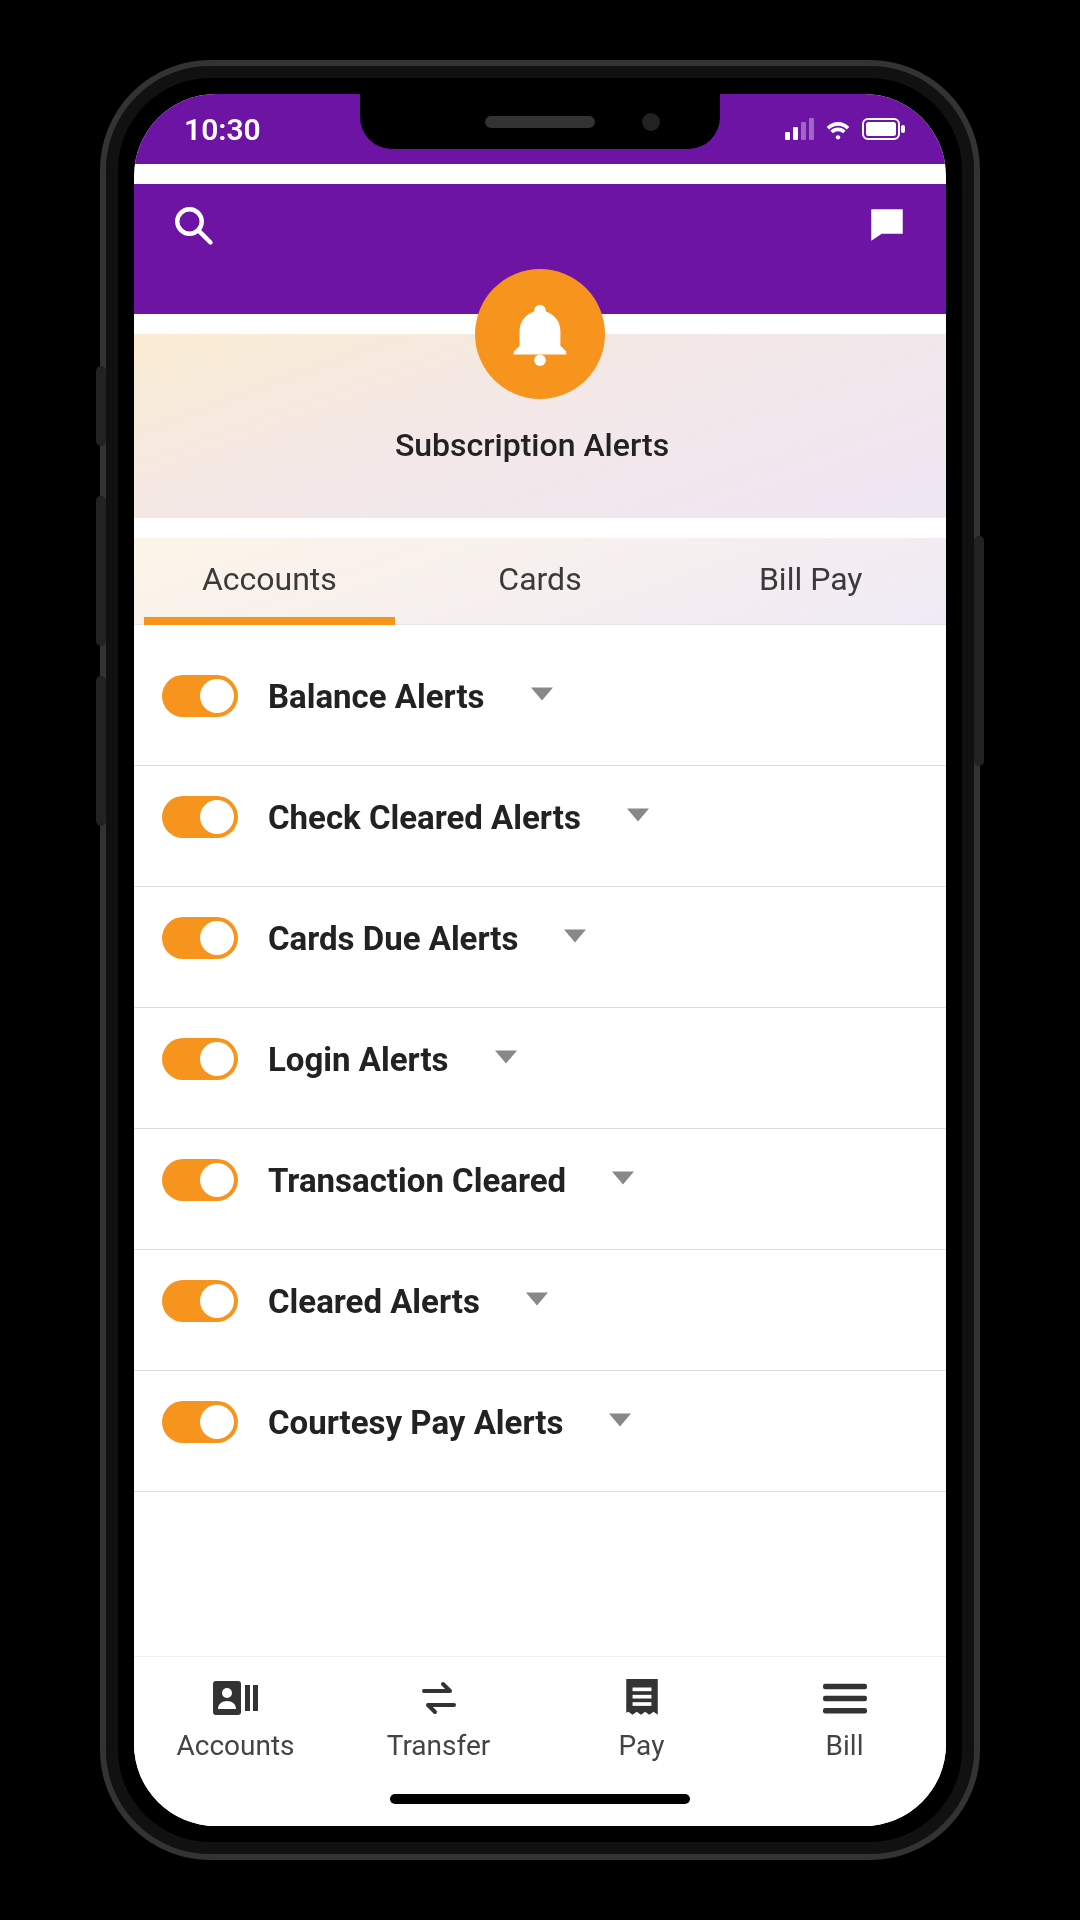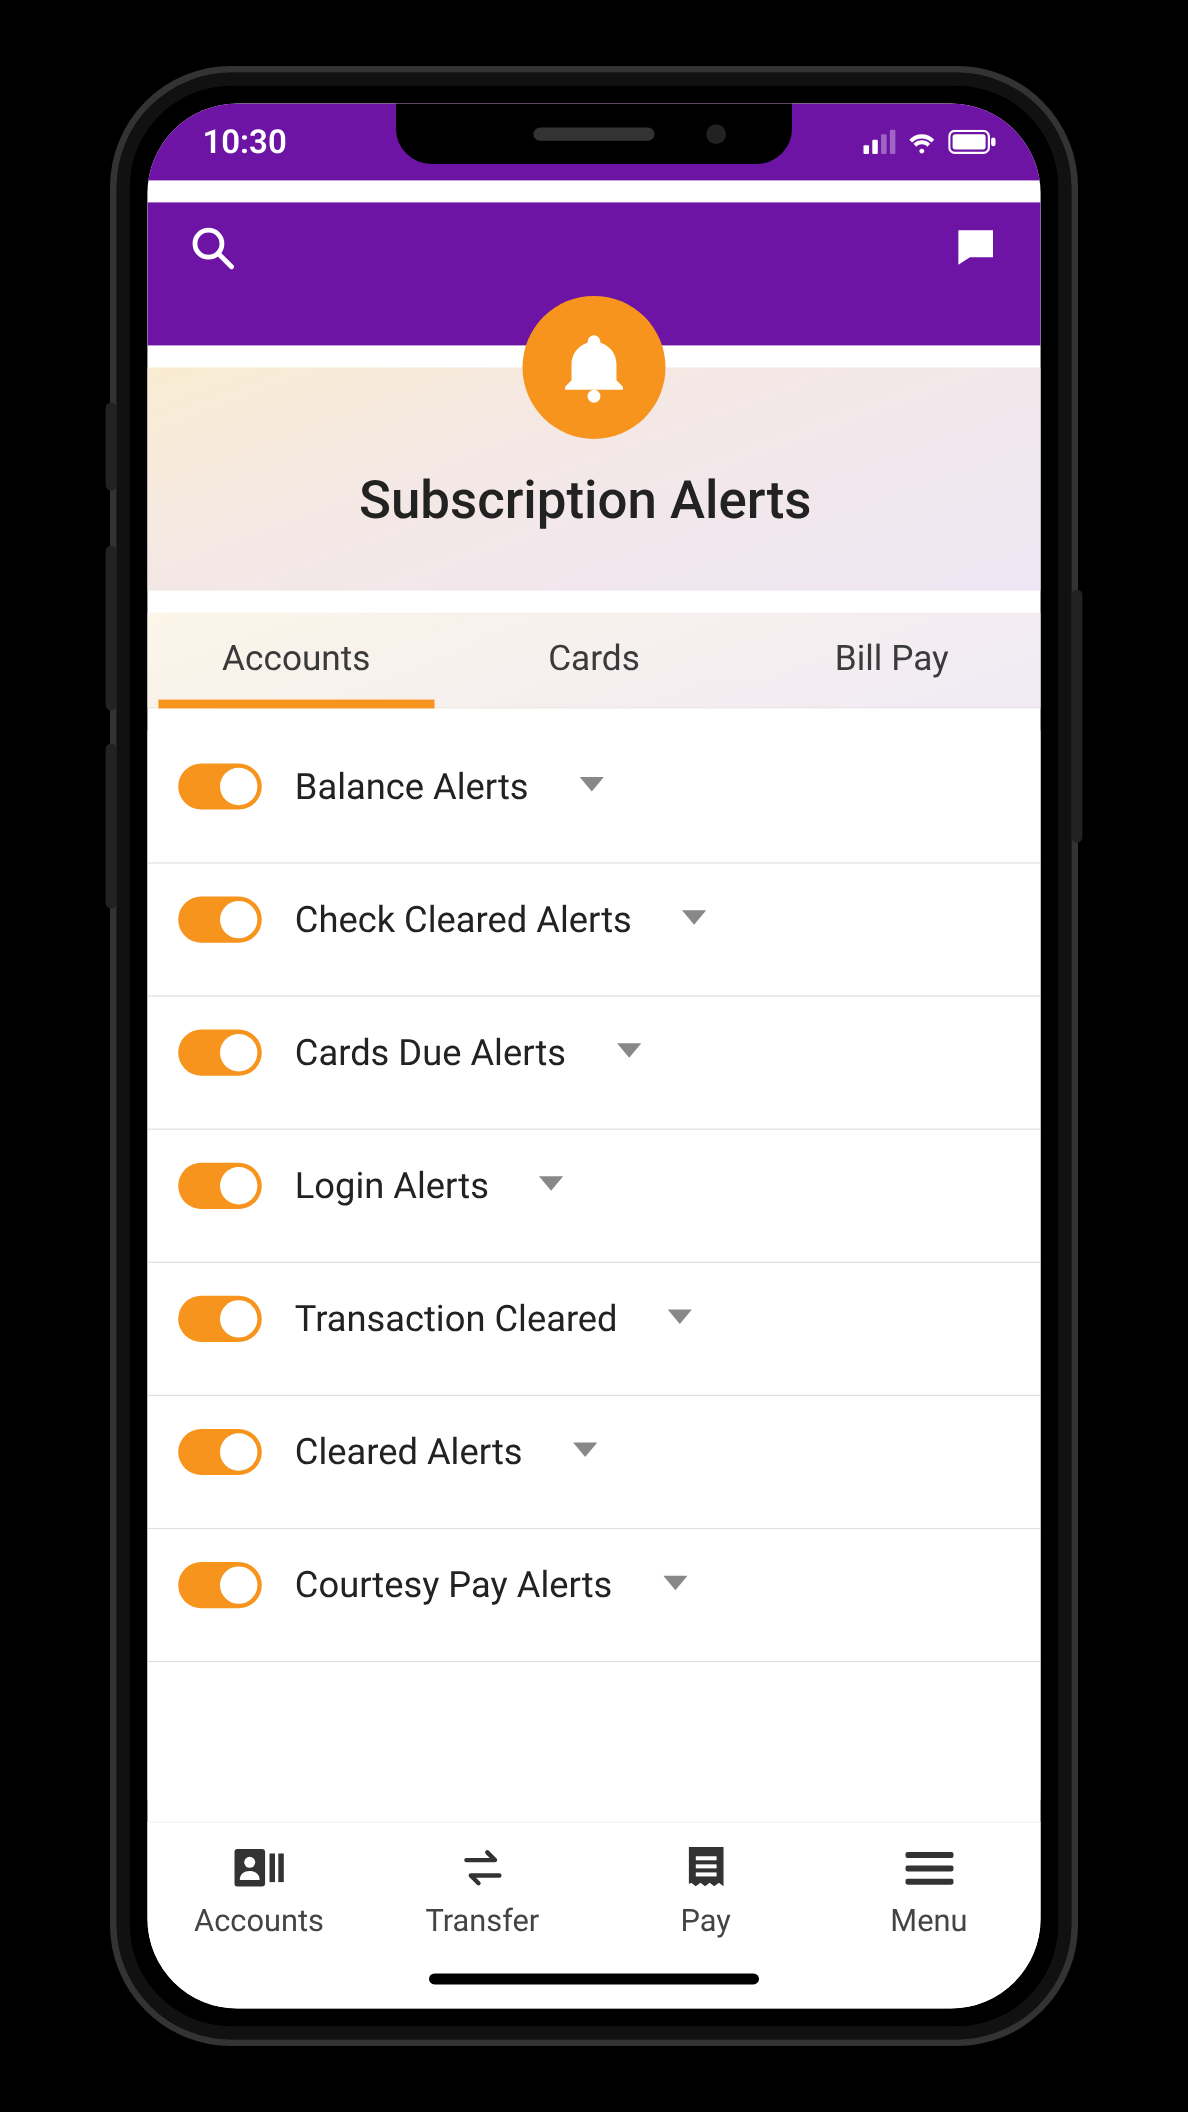--- a/index.html
+++ b/index.html
@@ -136,21 +136,21 @@
     position: absolute;
     top: -65px;
     left: 50%;
     transform: translateX(-50%);
     width: 130px; height: 130px;
     background: #f7941d;
     border-radius: 50%;
     display:flex; align-items:center; justify-content:center;
   }
   .page-title {
-    font-size: 48px;
+    font-size: 32px;
     font-weight: 500;
     color: #222;
     padding: 22px 16px 54px 0;
   }
 
   
   .tabs {
     display: flex;
     border-bottom: 1px solid rgba(0,0,0,0.05);
     background: linear-gradient(160deg, #fcf5e8 0%, #f0eaf5 100%);
@@ -176,20 +176,21 @@
     flex: 1;
     background: #fff;
     overflow-y: auto;
   }
   .alert-row {
     display: flex;
     align-items: center;
     gap: 30px;
     padding: 30px 28px 48px 28px;
     border-bottom: 1px solid #ddd;
+    font-weight: bold;
   }
   .toggle {
     width: 76px; height: 42px;
     border-radius: 21px;
     background: #f7941d;
     position: relative;
     flex-shrink: 0;
   }
   .toggle .knob {
     position: absolute;
@@ -427,19 +428,19 @@
         <span>Pay</span>
       </div>
       <div class="nav-item">
         <span class="nav-icon">
           <svg width="44" height="34" viewBox="0 0 40 30">
             <rect x="0" y="2" width="40" height="5" rx="2" fill="#333"></rect>
             <rect x="0" y="13" width="40" height="5" rx="2" fill="#333"></rect>
             <rect x="0" y="24" width="40" height="5" rx="2" fill="#333"></rect>
           </svg>
         </span>
-        <span>Menu</span>
+        <span>Bill</span>
       </div>
     </div>
 
     <div class="home-indicator"></div>
   </div>
 </div>
 
 </body></html>

